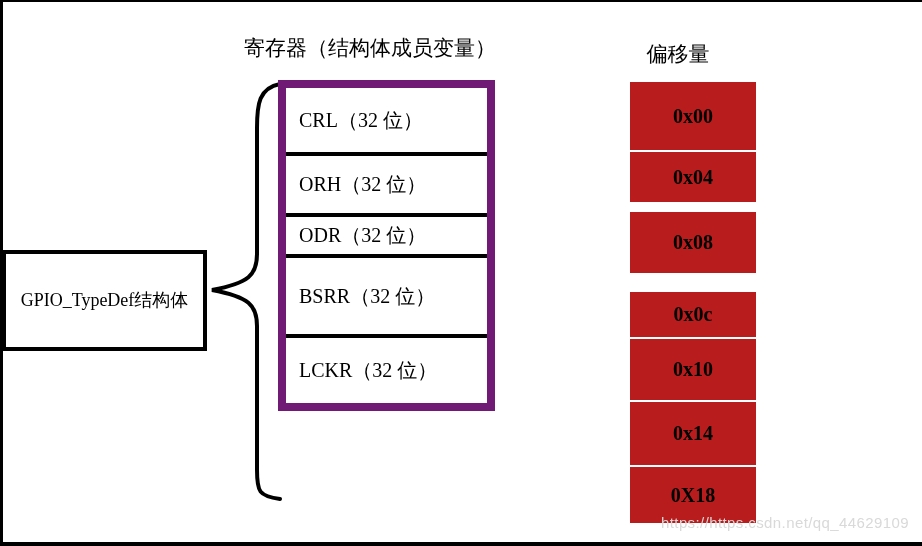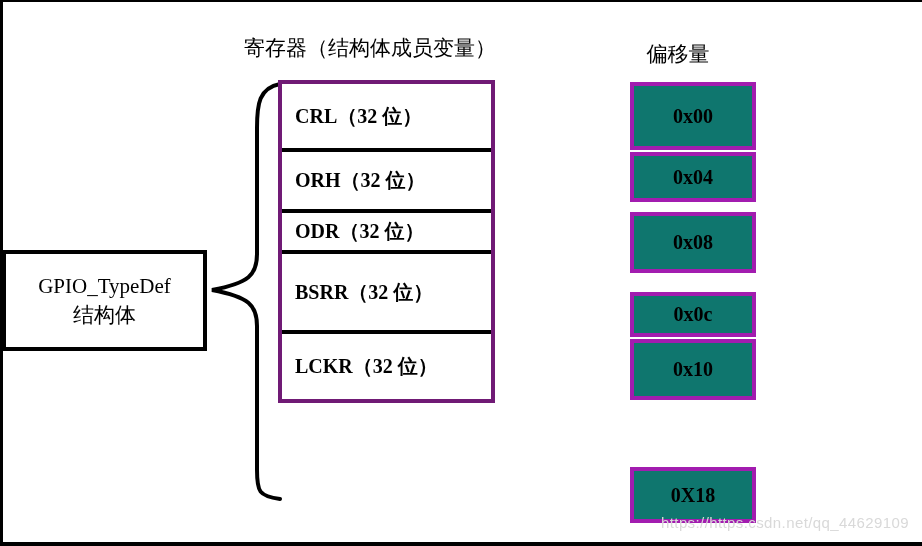--- a/index.html
+++ b/index.html
@@ -26,61 +26,60 @@
   #registers-title { left: 230px; top: 34px; width: 280px; }
   #offset-title    { left: 615px; top: 40px; width: 126px; }
 
   #struct-box {
     position: absolute;
     left: 2px; top: 250px;
     width: 205px; height: 101px;
     border: 4px solid #000000;
     box-sizing: border-box;
     display: flex;
-    flex-direction: column;
+    flex-direction: row;
     align-items: center;
     justify-content: center;
-    font-size: 21px;
+    font-size: 18px;
     line-height: 1.35;
     text-align: center;
   }
 
   #brace-svg { position: absolute; left: 203px; top: 78px; }
 
   #register-table {
     position: absolute;
     left: 278px; top: 80px;
     width: 217px;
-    border: 4px solid #701a75;
+    border: 8px solid #701a75;
     box-sizing: border-box;
-    font-weight: bold;
   }
   .reg-row {
     display: flex;
     align-items: center;
     padding-left: 13px;
     font-size: 20px;
     border-bottom: 4px solid #000000;
     box-sizing: content-box;
     background: #ffffff;
   }
   .reg-row:last-child { border-bottom: none; }
 
   .offset-cell {
     position: absolute;
     left: 630px;
     width: 126px;
-    border: 4px solid #a21caf;
+    border: 4px solid #b91c1c;
     box-sizing: border-box;
     display: flex;
     align-items: center;
     justify-content: center;
     font-size: 20px;
     font-weight: bold;
-    background: #0f766e;
+    background: #b91c1c;
   }
 
   #watermark {
     position: absolute;
     left: 661px; top: 514px;
     font-family: "Liberation Sans", "DejaVu Sans", sans-serif;
     font-size: 15px;
     color: #d9d9d9;
     letter-spacing: 0.4px;
     white-space: nowrap;
@@ -133,19 +132,22 @@
   </div>
   <div class="offset-cell" style="top:212px;height:61px">
     <span>0x08</span>
   </div>
   <div class="offset-cell" style="top:292px;height:45px">
     <span>0x0c</span>
   </div>
   <div class="offset-cell" style="top:339px;height:61px">
     <span>0x10</span>
   </div>
+  <div class="offset-cell" style="top:402px;height:63px">
+    <span>0x14</span>
+  </div>
   <div class="offset-cell" style="top:467px;height:56px">
     <span>0X18</span>
   </div>
 
   <div id="watermark">https://https.csdn.net/qq_44629109</div>
 
 </div>
 
 </body></html>

